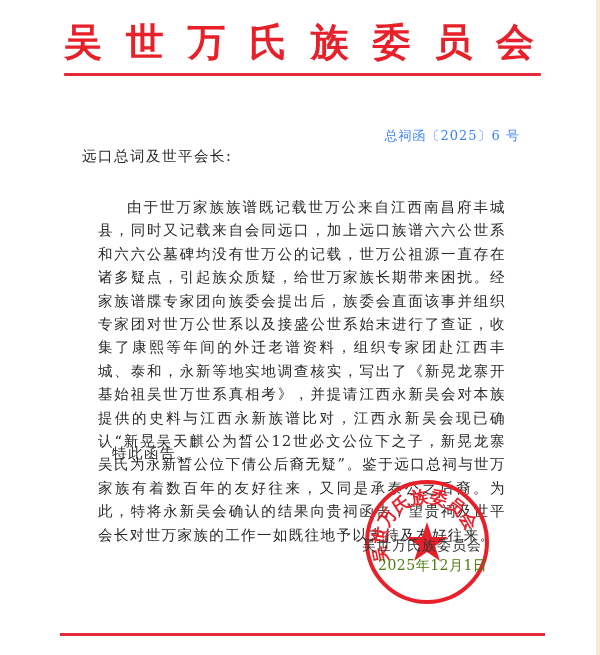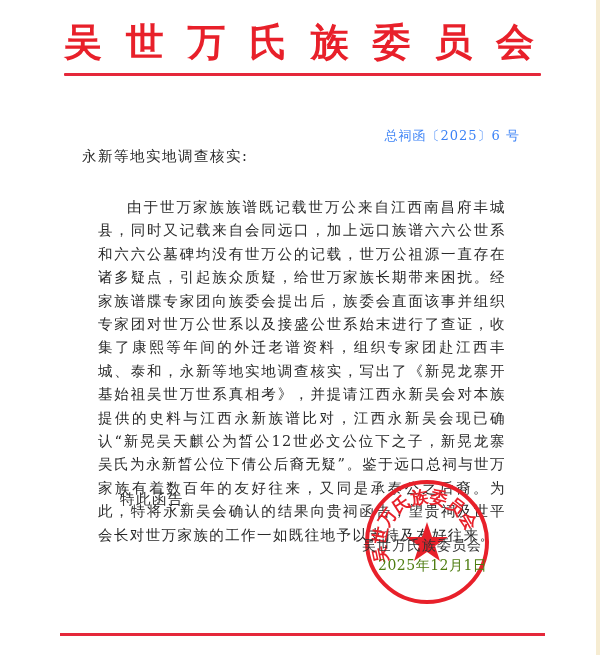--- a/index.html
+++ b/index.html
@@ -15,21 +15,21 @@
     font-family: "DejaVu Serif", serif;
   }
   .rule-top { position: absolute; top: 73px; left: 64px; width: 477px; height: 3px; background: #e5283a; border-radius: 1px; }
   .docno { position: absolute; top: 93px; right: 80px; font-size: 13px; letter-spacing: 1px; color: #3b82f6; margin-top: 34px; }
   .salutation { position: absolute; top: 147px; left: 82px; font-size: 14.5px; letter-spacing: 1.5px; }
   .body-text {
     position: absolute; top: 180px; left: 82px; width: 440px;
     font-size: 14.5px; line-height: 23.4px; letter-spacing: 1.4px; text-align: justify;
   }
   .body-text p { margin: 16px; text-indent: 2em; }
-  .closing { position: absolute; top: 490px; left: 112px; font-size: 14.5px; letter-spacing: 1.5px; margin-left: 8px; }
+  .closing { position: absolute; top: 444px; left: 112px; font-size: 14.5px; letter-spacing: 1.5px; }
   .seal {
     position: absolute; top: 480px; left: 365px; width: 124px; height: 124px;
     border: 4px solid #e8202a; border-radius: 50%; box-sizing: border-box;
   }
   .seal svg { position: absolute; left: -4px; top: -4px; }
   .signer { position: absolute; top: 537px; left: 362px; font-size: 14px; letter-spacing: 1px; color: #333; }
   .date { position: absolute; top: 557px; left: 378px; font-size: 14px; letter-spacing: 0.5px; color: #4d7c0f; }
   .rule-bottom { position: absolute; top: 633px; left: 60px; width: 485px; height: 3px; background: #e5283a; }
 </style>
 </head>
@@ -44,21 +44,21 @@
   <span>氏</span>
   <span>族</span>
   <span>委</span>
   <span>员</span>
   <span>会</span>
 </div>
 <div class="rule-top"></div>
 
 <div class="docno">总祠函〔2025〕6 号</div>
 
-<div class="salutation">永新等地实地调查核实:</div>
+<div class="salutation">远口总词及世平会长:</div>
 
 <div class="body-text">
   <p>由于世万家族族谱既记载世万公来自江西南昌府丰城县，同时又记载来自会同远口，加上远口族谱六六公世系和六六公墓碑均没有世万公的记载，世万公祖源一直存在诸多疑点，引起族众质疑，给世万家族长期带来困扰。经家族谱牒专家团向族委会提出后，族委会直面该事并组织专家团对世万公世系以及接盛公世系始末进行了查证，收集了康熙等年间的外迁老谱资料，组织专家团赴江西丰城、泰和，永新等地实地调查核实，写出了《新晃龙寨开基始祖吴世万世系真相考》，并提请江西永新吴会对本族提供的史料与江西永新族谱比对，江西永新吴会现已确认“新晃吴天麒公为晳公12世必文公位下之子，新晃龙寨吴氏为永新晳公位下倩公后裔无疑”。鉴于远口总祠与世万家族有着数百年的友好往来，又同是承泰公之后裔。为此，特将永新吴会确认的结果向贵祠函告，望贵祠及世平会长对世万家族的工作一如既往地予以支持及友好往来。</p>
 </div>
 
 <div class="closing">特此函告。</div>
 
 <div class="seal">
   <svg width="124" height="124" viewBox="0 0 124 124">
     <defs>

